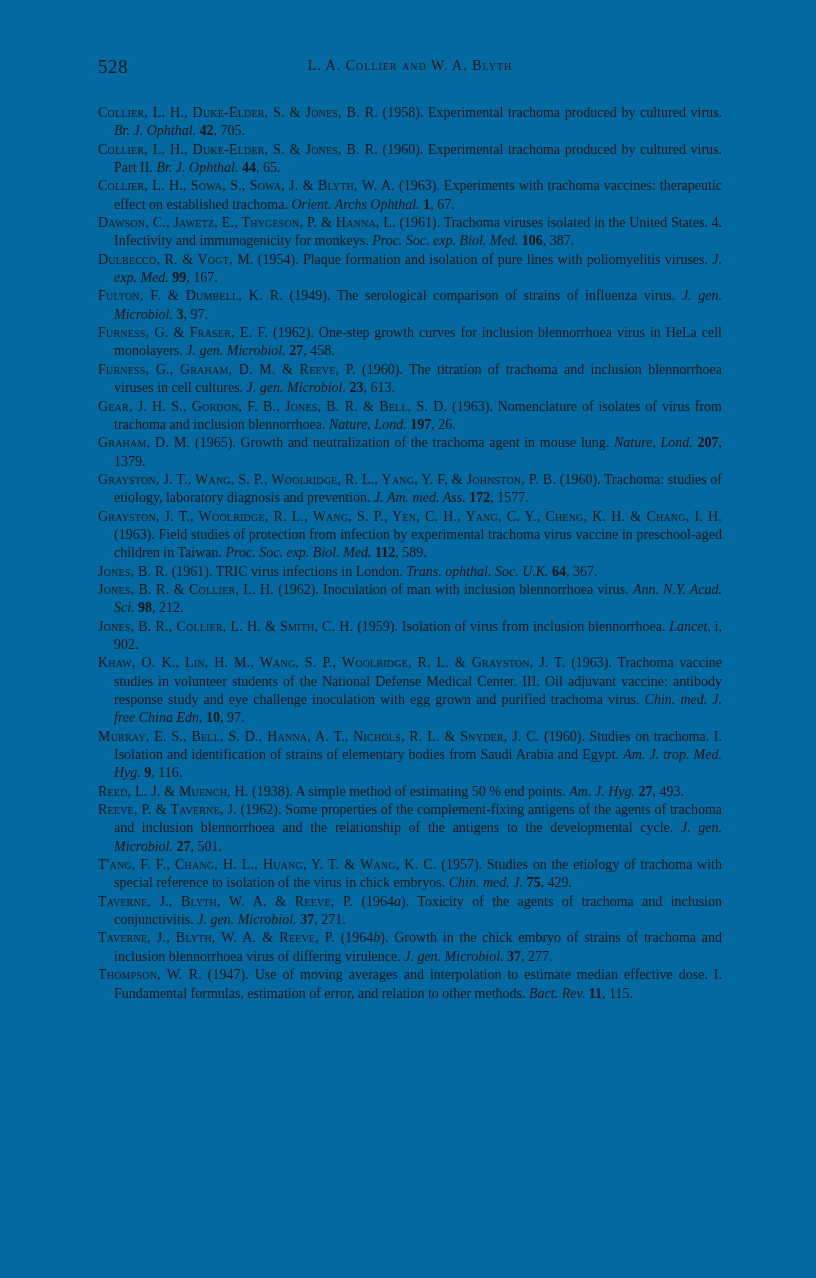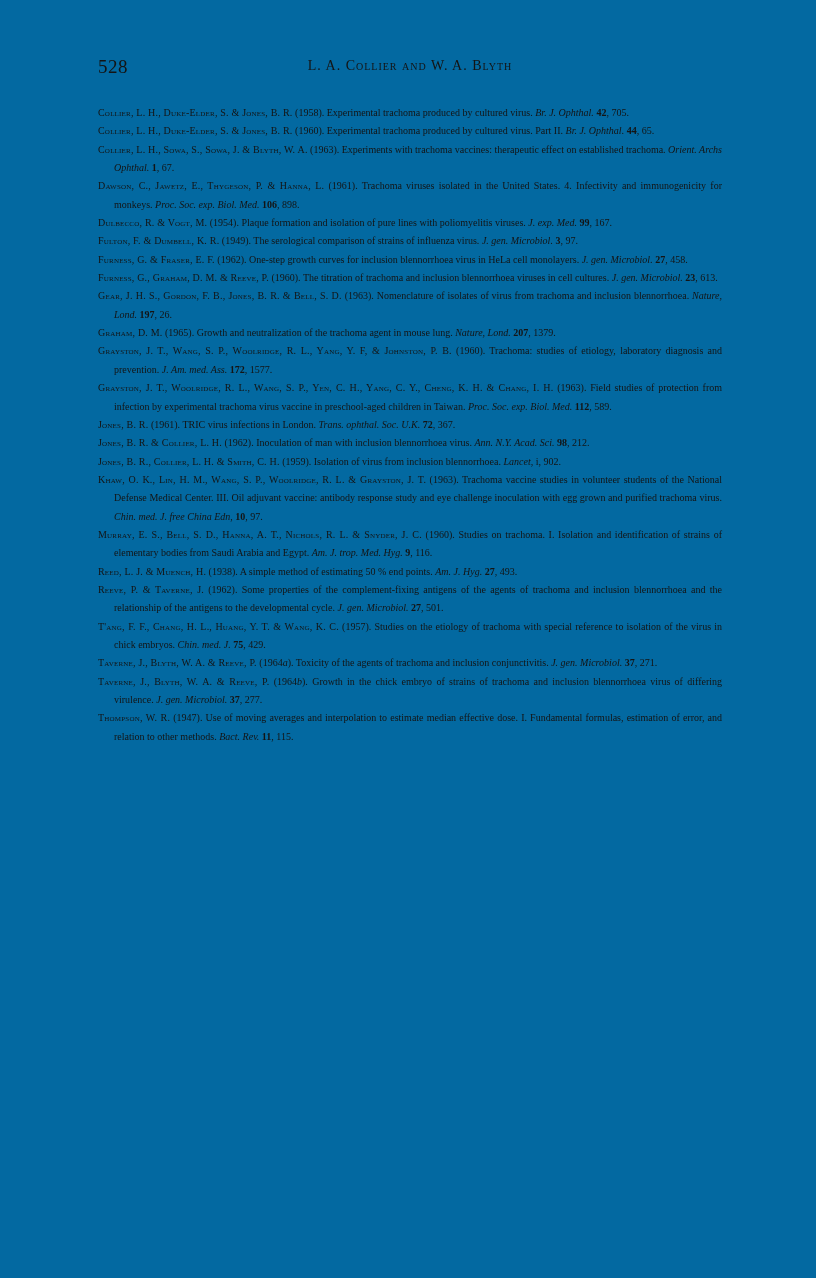--- a/index.html
+++ b/index.html
@@ -35,51 +35,51 @@
     font-size: 14px;
     font-variant: small-caps;
     letter-spacing: 1px;
     white-space: nowrap;
   }
   .references {
     text-align: justify;
   }
   .ref {
     margin: 0;
-    font-size: 10px;
+    font-size: 14px;
     line-height: 18.35px;
     padding-left: 16px;
     text-indent: -16px;
   }
   .sc { font-variant: small-caps; letter-spacing: 0.2px; }
   .i  { font-style: italic; }
   .b  { font-weight: bold; }
 </style>
 </head>
 <body>
 
 <div class="page">
   <div class="header">
     <span class="page-number">528</span>
     <span class="running-title">L. A. Collier and W. A. Blyth</span>
   </div>
   <div class="references">
       <p class="ref"><span class="sc">Collier, L. H., Duke-Elder, S. &amp; Jones, B. R.</span><span> (1958). Experimental trachoma produced by cultured virus. </span><span class="i">Br. J. Ophthal.</span><span> </span><span class="b">42</span><span>, 705.</span></p>
       <p class="ref"><span class="sc">Collier, L. H., Duke-Elder, S. &amp; Jones, B. R.</span><span> (1960). Experimental trachoma produced by cultured virus. Part II. </span><span class="i">Br. J. Ophthal.</span><span> </span><span class="b">44</span><span>, 65.</span></p>
       <p class="ref"><span class="sc">Collier, L. H., Sowa, S., Sowa, J. &amp; Blyth, W. A.</span><span> (1963). Experiments with trachoma vaccines: therapeutic effect on established trachoma. </span><span class="i">Orient. Archs Ophthal.</span><span> </span><span class="b">1</span><span>, 67.</span></p>
-      <p class="ref"><span class="sc">Dawson, C., Jawetz, E., Thygeson, P. &amp; Hanna, L.</span><span> (1961). Trachoma viruses isolated in the United States. 4. Infectivity and immunogenicity for monkeys. </span><span class="i">Proc. Soc. exp. Biol. Med.</span><span> </span><span class="b">106</span><span>, 898.</span></p>
+      <p class="ref"><span class="sc">Dawson, C., Jawetz, E., Thygeson, P. &amp; Hanna, L.</span><span> (1961). Trachoma viruses isolated in the United States. 4. Infectivity and immunogenicity for monkeys. </span><span class="i">Proc. Soc. exp. Biol. Med.</span><span> </span><span class="b">106</span><span>, 387.</span></p>
       <p class="ref"><span class="sc">Dulbecco, R. &amp; Vogt, M.</span><span> (1954). Plaque formation and isolation of pure lines with poliomyelitis viruses. </span><span class="i">J. exp. Med.</span><span> </span><span class="b">99</span><span>, 167.</span></p>
       <p class="ref"><span class="sc">Fulton, F. &amp; Dumbell, K. R.</span><span> (1949). The serological comparison of strains of influenza virus. </span><span class="i">J. gen. Microbiol.</span><span> </span><span class="b">3</span><span>, 97.</span></p>
       <p class="ref"><span class="sc">Furness, G. &amp; Fraser, E. F.</span><span> (1962). One-step growth curves for inclusion blennorrhoea virus in HeLa cell monolayers. </span><span class="i">J. gen. Microbiol.</span><span> </span><span class="b">27</span><span>, 458.</span></p>
       <p class="ref"><span class="sc">Furness, G., Graham, D. M. &amp; Reeve, P.</span><span> (1960). The titration of trachoma and inclusion blennorrhoea viruses in cell cultures. </span><span class="i">J. gen. Microbiol.</span><span> </span><span class="b">23</span><span>, 613.</span></p>
       <p class="ref"><span class="sc">Gear, J. H. S., Gordon, F. B., Jones, B. R. &amp; Bell, S. D.</span><span> (1963). Nomenclature of isolates of virus from trachoma and inclusion blennorrhoea. </span><span class="i">Nature, Lond.</span><span> </span><span class="b">197</span><span>, 26.</span></p>
       <p class="ref"><span class="sc">Graham, D. M.</span><span> (1965). Growth and neutralization of the trachoma agent in mouse lung. </span><span class="i">Nature, Lond.</span><span> </span><span class="b">207</span><span>, 1379.</span></p>
       <p class="ref"><span class="sc">Grayston, J. T., Wang, S. P., Woolridge, R. L., Yang, Y. F, &amp; Johnston, P. B.</span><span> (1960). Trachoma: studies of etiology, laboratory diagnosis and prevention. </span><span class="i">J. Am. med. Ass.</span><span> </span><span class="b">172</span><span>, 1577.</span></p>
       <p class="ref"><span class="sc">Grayston, J. T., Woolridge, R. L., Wang, S. P., Yen, C. H., Yang, C. Y., Cheng, K. H. &amp; Chang, I. H.</span><span> (1963). Field studies of protection from infection by experimental trachoma virus vaccine in preschool-aged children in Taiwan. </span><span class="i">Proc. Soc. exp. Biol. Med.</span><span> </span><span class="b">112</span><span>, 589.</span></p>
-      <p class="ref"><span class="sc">Jones, B. R.</span><span> (1961). TRIC virus infections in London. </span><span class="i">Trans. ophthal. Soc. U.K.</span><span> </span><span class="b">72</span><span>, 367.</span></p>
+      <p class="ref"><span class="sc">Jones, B. R.</span><span> (1961). TRIC virus infections in London. </span><span class="i">Trans. ophthal. Soc. U.K.</span><span> </span><span class="b">64</span><span>, 367.</span></p>
       <p class="ref"><span class="sc">Jones, B. R. &amp; Collier, L. H.</span><span> (1962). Inoculation of man with inclusion blennorrhoea virus. </span><span class="i">Ann. N.Y. Acad. Sci.</span><span> </span><span class="b">98</span><span>, 212.</span></p>
       <p class="ref"><span class="sc">Jones, B. R., Collier, L. H. &amp; Smith, C. H.</span><span> (1959). Isolation of virus from inclusion blennorrhoea. </span><span class="i">Lancet</span><span>, i, 902.</span></p>
       <p class="ref"><span class="sc">Khaw, O. K., Lin, H. M., Wang, S. P., Woolridge, R. L. &amp; Grayston, J. T.</span><span> (1963). Trachoma vaccine studies in volunteer students of the National Defense Medical Center. III. Oil adjuvant vaccine: antibody response study and eye challenge inoculation with egg grown and purified trachoma virus. </span><span class="i">Chin. med. J. free China Edn</span><span>, </span><span class="b">10</span><span>, 97.</span></p>
       <p class="ref"><span class="sc">Murray, E. S., Bell, S. D., Hanna, A. T., Nichols, R. L. &amp; Snyder, J. C.</span><span> (1960). Studies on trachoma. I. Isolation and identification of strains of elementary bodies from Saudi Arabia and Egypt. </span><span class="i">Am. J. trop. Med. Hyg.</span><span> </span><span class="b">9</span><span>, 116.</span></p>
       <p class="ref"><span class="sc">Reed, L. J. &amp; Muench, H.</span><span> (1938). A simple method of estimating 50 % end points. </span><span class="i">Am. J. Hyg.</span><span> </span><span class="b">27</span><span>, 493.</span></p>
       <p class="ref"><span class="sc">Reeve, P. &amp; Taverne, J.</span><span> (1962). Some properties of the complement-fixing antigens of the agents of trachoma and inclusion blennorrhoea and the relationship of the antigens to the developmental cycle. </span><span class="i">J. gen. Microbiol.</span><span> </span><span class="b">27</span><span>, 501.</span></p>
       <p class="ref"><span class="sc">T'ang, F. F., Chang, H. L., Huang, Y. T. &amp; Wang, K. C.</span><span> (1957). Studies on the etiology of trachoma with special reference to isolation of the virus in chick embryos. </span><span class="i">Chin. med. J.</span><span> </span><span class="b">75</span><span>, 429.</span></p>
       <p class="ref"><span class="sc">Taverne, J., Blyth, W. A. &amp; Reeve, P.</span><span> (1964</span><span class="i">a</span><span>). Toxicity of the agents of trachoma and inclusion conjunctivitis. </span><span class="i">J. gen. Microbiol.</span><span> </span><span class="b">37</span><span>, 271.</span></p>
       <p class="ref"><span class="sc">Taverne, J., Blyth, W. A. &amp; Reeve, P.</span><span> (1964</span><span class="i">b</span><span>). Growth in the chick embryo of strains of trachoma and inclusion blennorrhoea virus of differing virulence. </span><span class="i">J. gen. Microbiol.</span><span> </span><span class="b">37</span><span>, 277.</span></p>
       <p class="ref"><span class="sc">Thompson, W. R.</span><span> (1947). Use of moving averages and interpolation to estimate median effective dose. I. Fundamental formulas, estimation of error, and relation to other methods. </span><span class="i">Bact. Rev.</span><span> </span><span class="b">11</span><span>, 115.</span></p>

